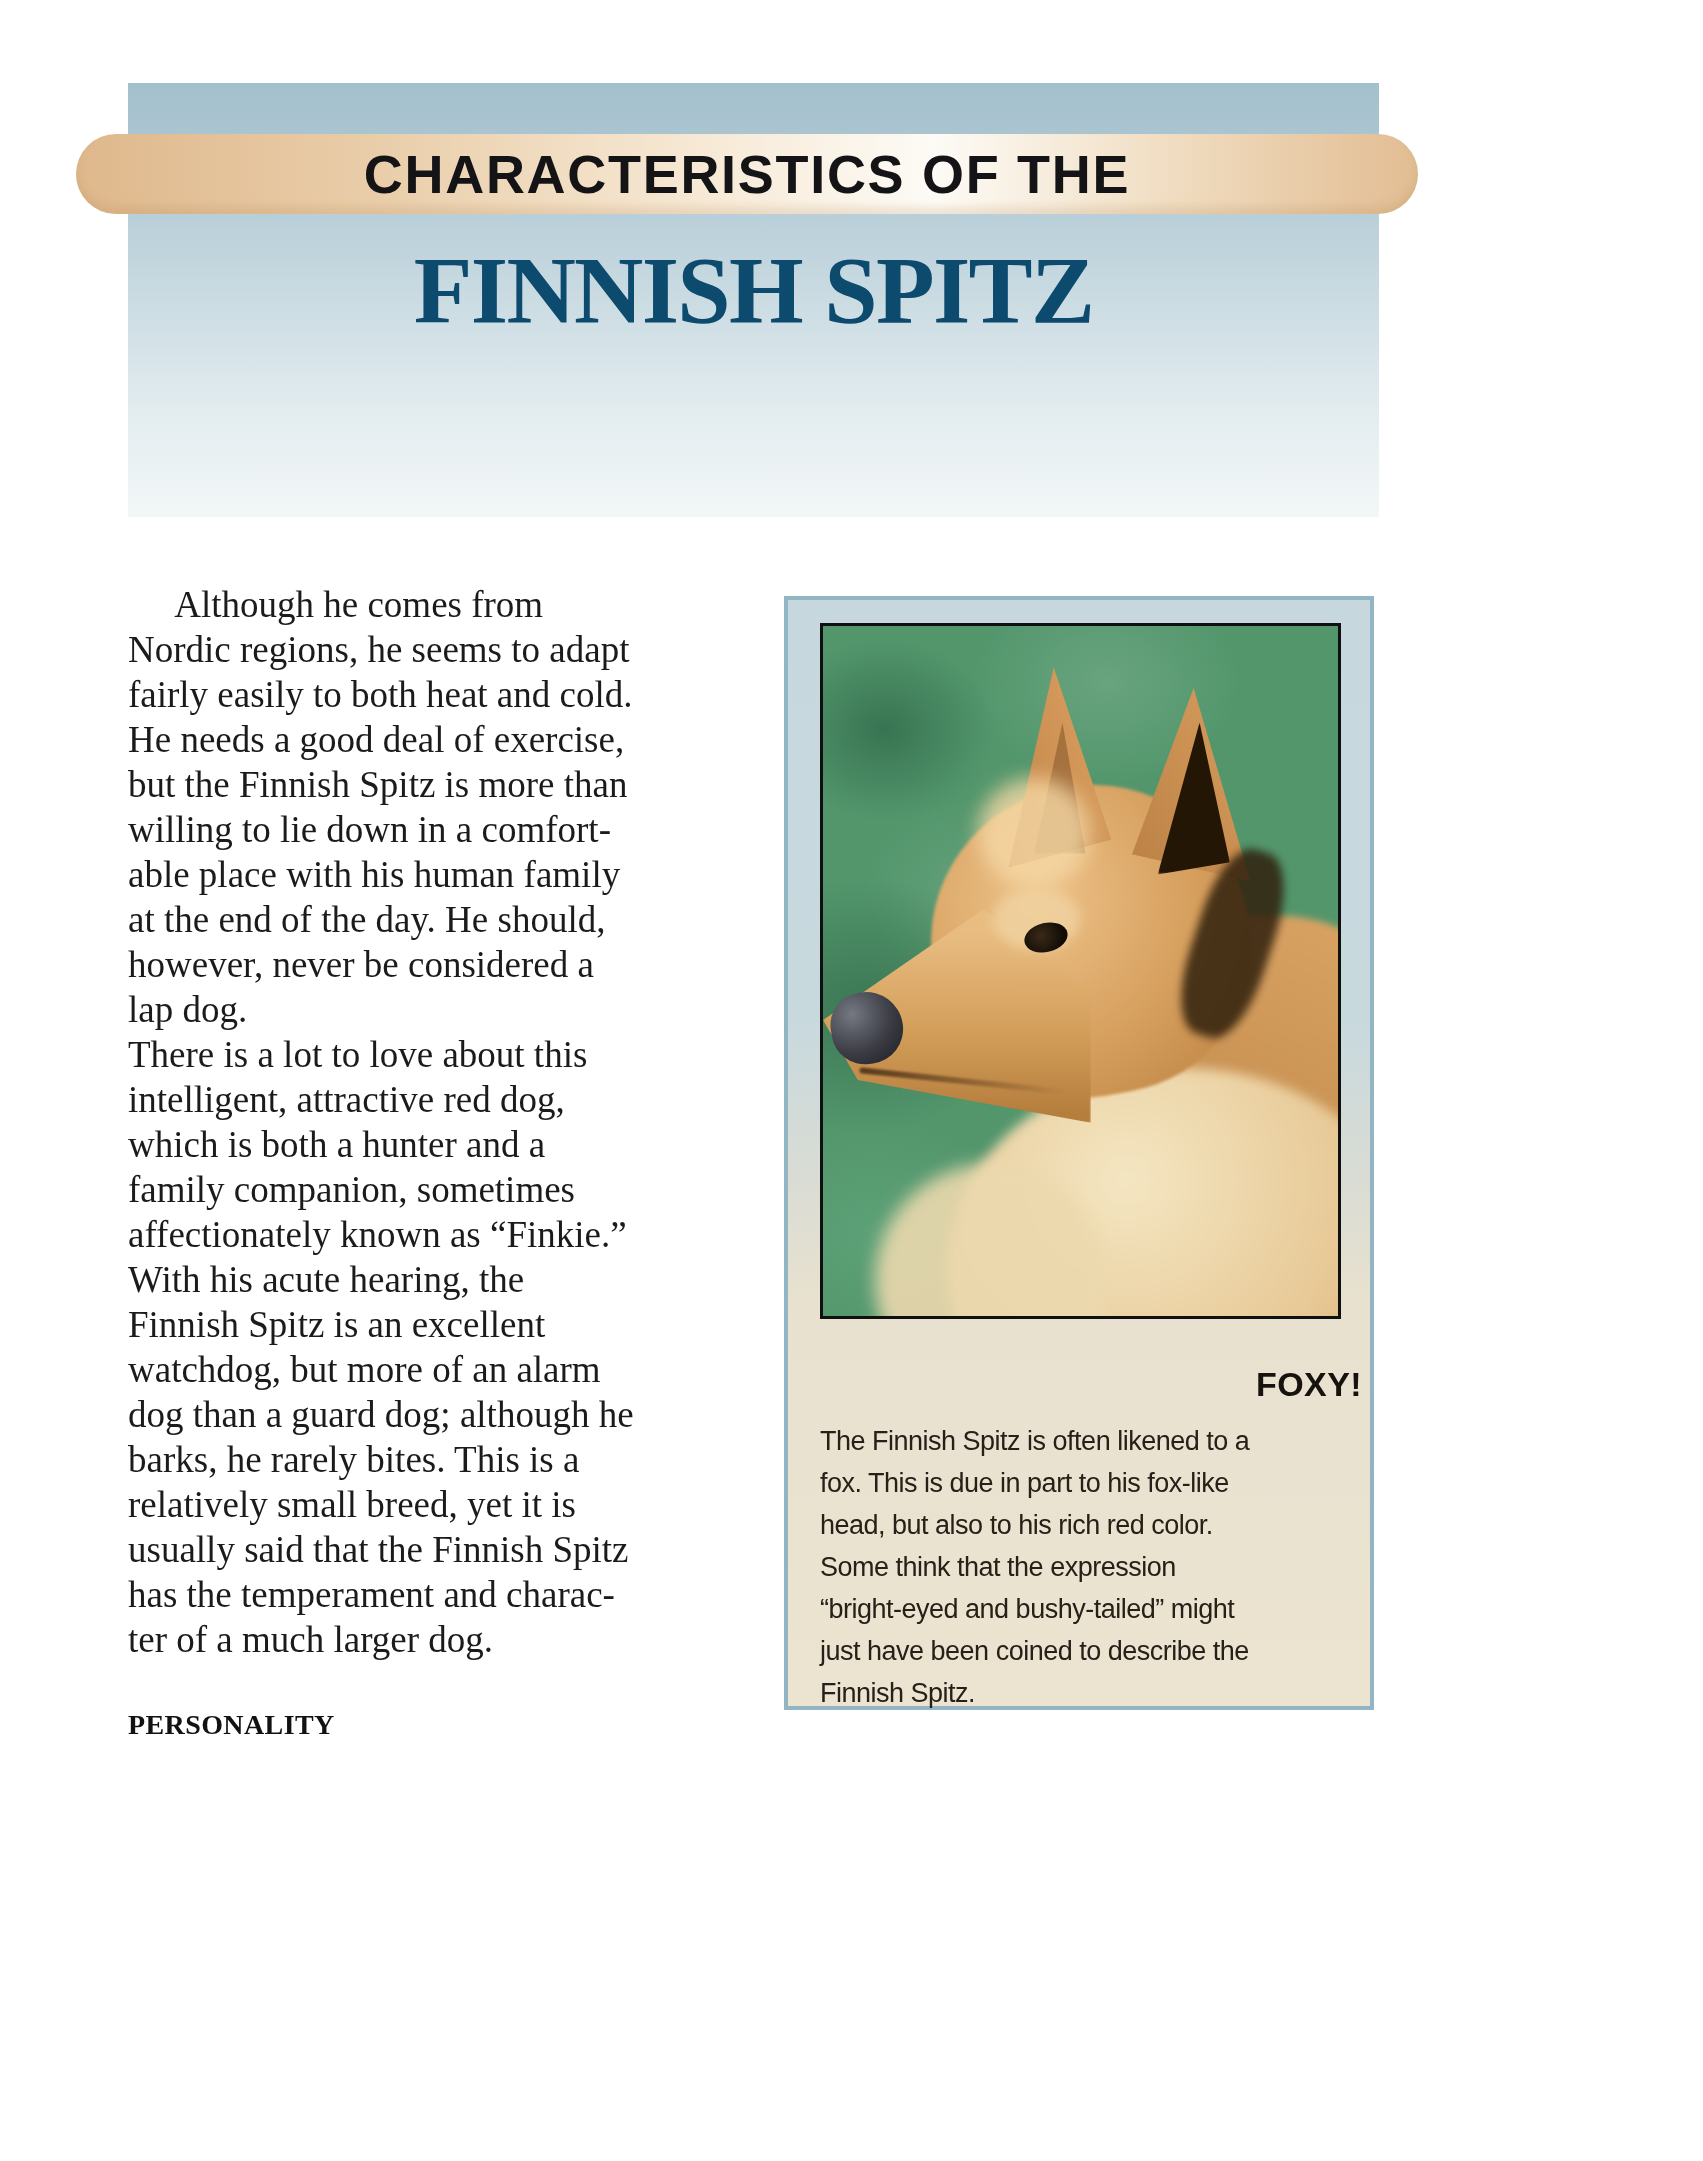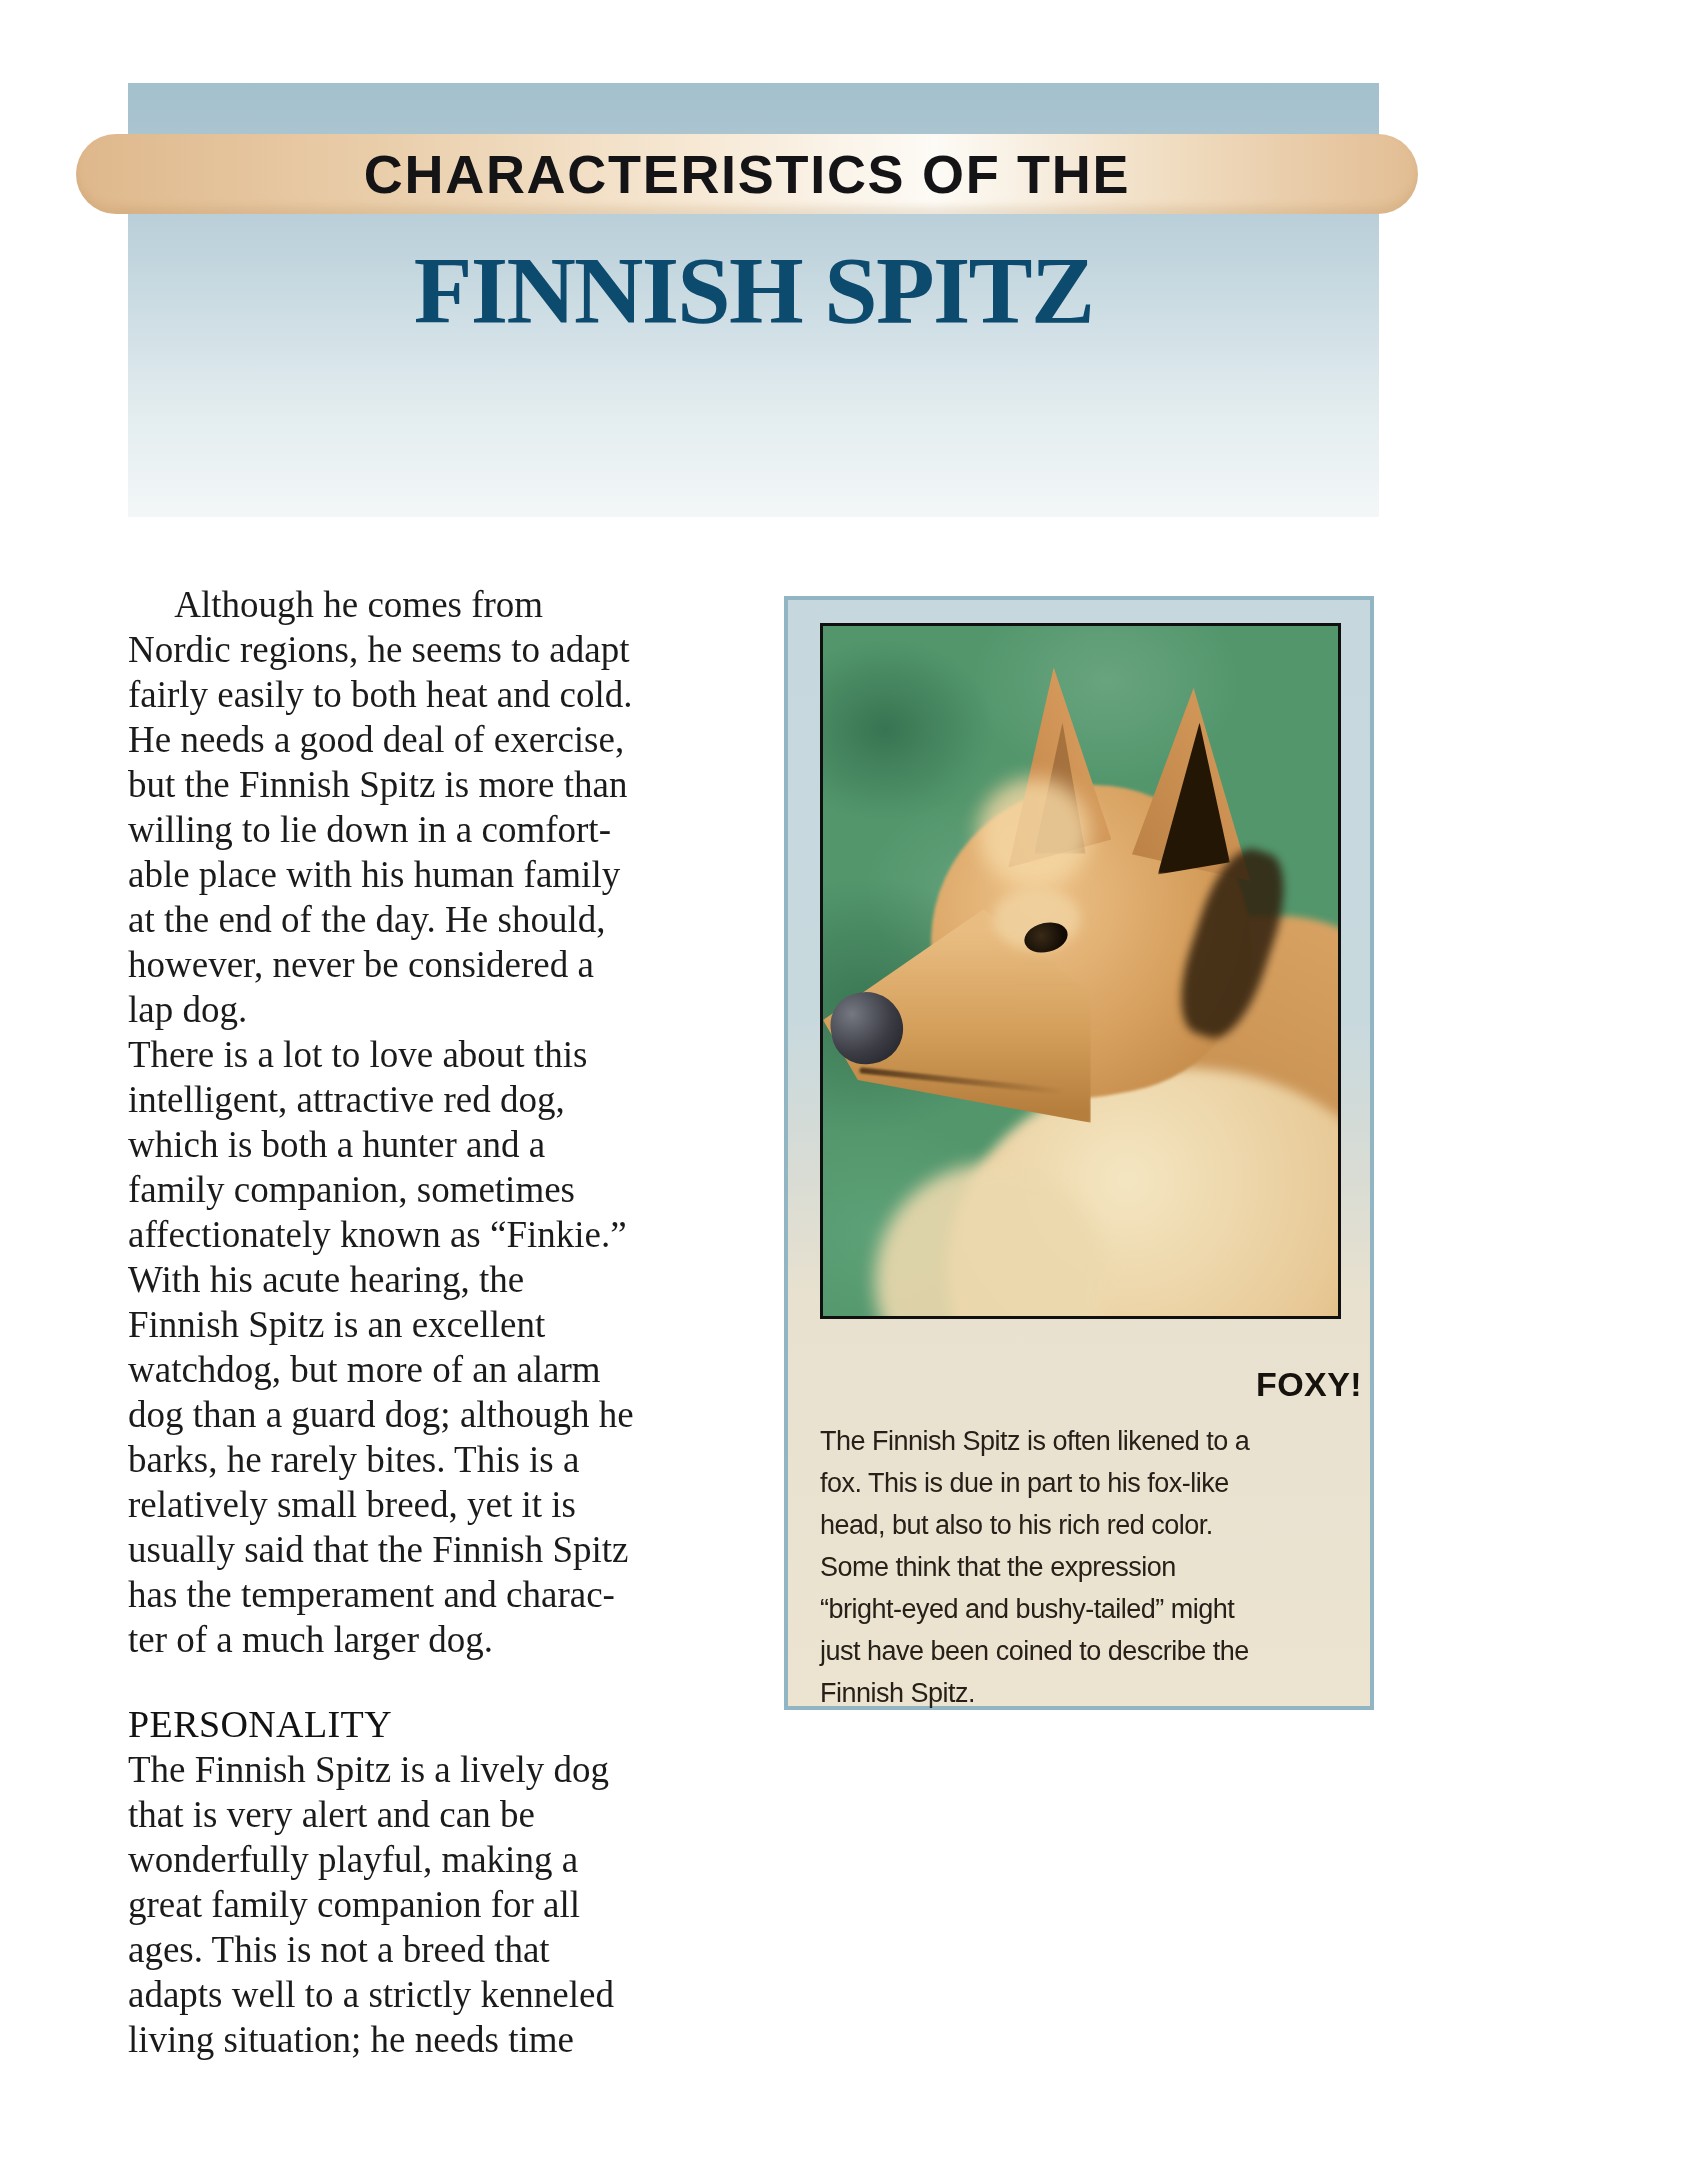--- a/index.html
+++ b/index.html
@@ -28,21 +28,21 @@
     font-family:"Liberation Serif", serif; font-weight:bold; font-size:96px; line-height:96px;
     letter-spacing:-1.7px; color:#0c4a6e; white-space:pre;
   }
 
   
   .bodytext { font-size:37px; line-height:45px; color:#1b1b1b; }
   .bodytext p { margin:0; white-space:pre; }
   .col-left  { position:absolute; left:128px; top:582px;  width:611px; }
   .col-right { position:absolute; left:783px; top:1768px; width:611px; }
   .personality-heading {
-    margin:40px 0 0 0; font-weight:normal; font-size:38px; line-height:45px;
+    margin:40px 0 0 0; font-weight:bold; font-size:28px; line-height:45px;
     letter-spacing:0.4px; color:#121212; white-space:pre;
   }
 
   
   .sidebar {
     position:absolute; left:784px; top:596px; width:590px; height:1114px; box-sizing:border-box;
     border:4.4px solid #91b5c2;
     background:linear-gradient(180deg,#c6d8de 0%, #c8d9de 38%, #d9dcd4 52%, #e8e1cf 63%, #ece4d1 100%);
   }
   .photo {
@@ -169,27 +169,20 @@
 With his acute hearing, the
 Finnish Spitz is an excellent
 watchdog, but more of an alarm
 dog than a guard dog; although he
 barks, he rarely bites. This is a
 relatively small breed, yet it is
 usually said that the Finnish Spitz
 has the temperament and charac-
 ter of a much larger dog.</p>
     <h3 class="personality-heading">PERSONALITY</h3>
-    <p>The Finnish Spitz is a lively dog
-that is very alert and can be
-wonderfully playful, making a
-great family companion for all
-ages. This is not a breed that
-adapts well to a strictly kenneled
-living situation; he needs time</p>
   </div>
 
   <div class="sidebar">
     <div class="photo">
       <div class="dog-neck"></div>
       <div class="dog-ruff"></div>
       <div class="dog-ruff2"></div>
       <div class="dog-skull"></div>
       <div class="dog-ear-left"></div>
       <div class="dog-ear-left-shadow"></div>

